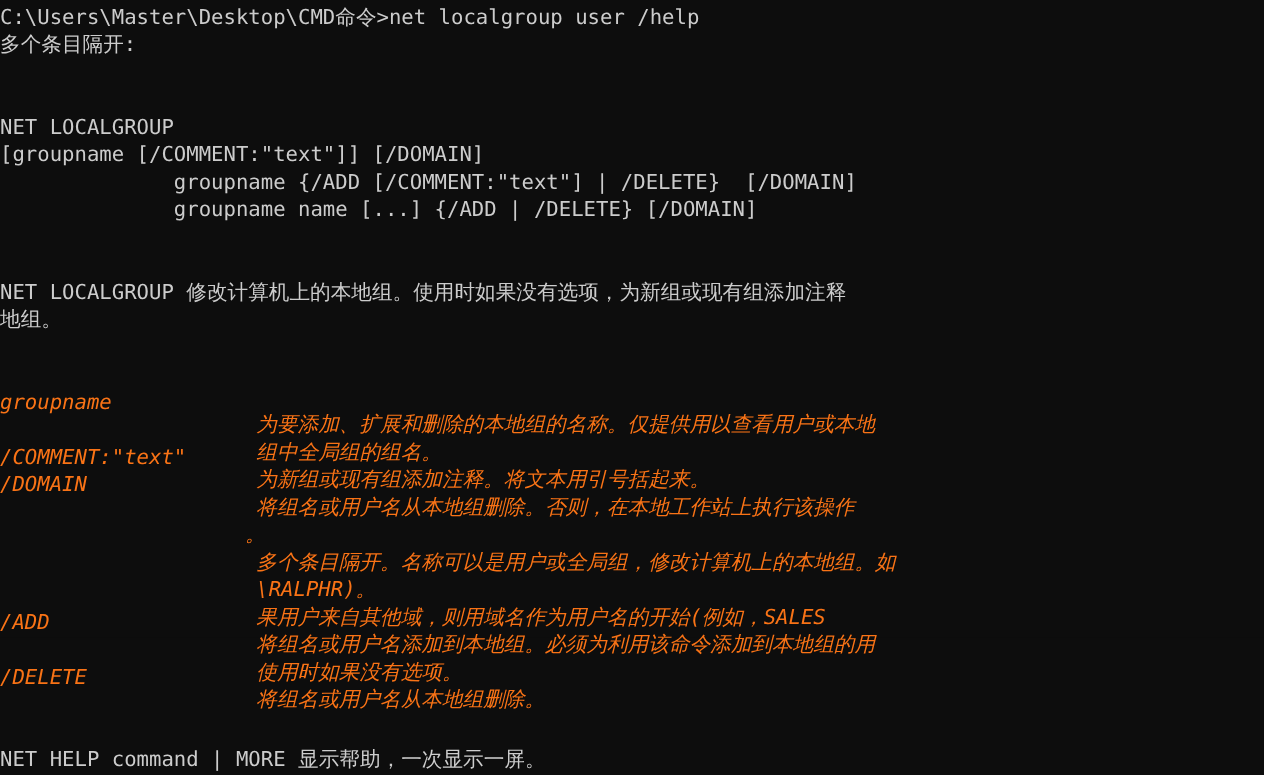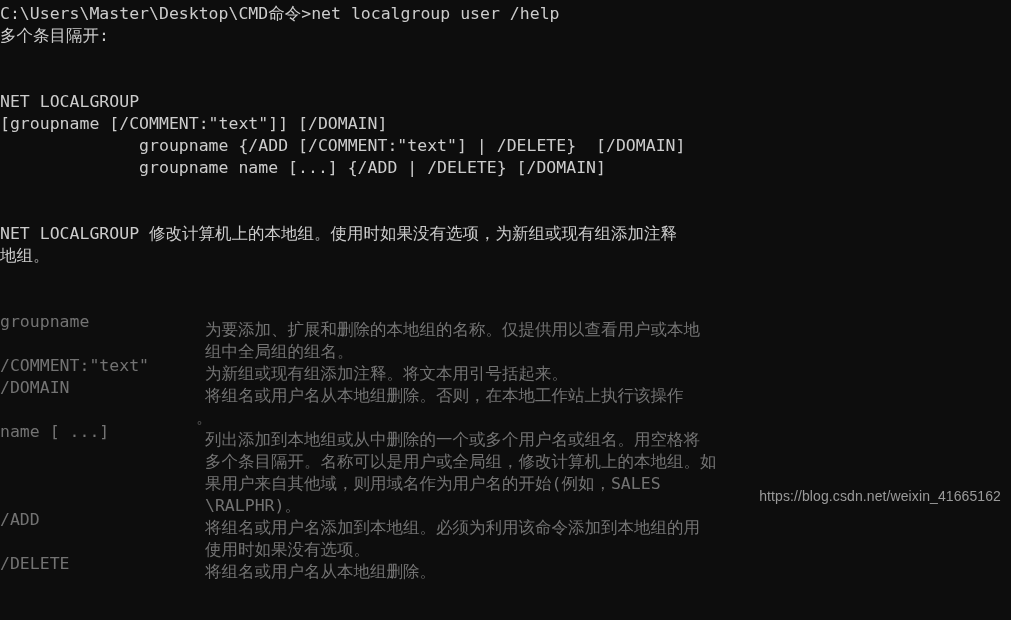--- a/index.html
+++ b/index.html
@@ -43,32 +43,33 @@
     height: 22px;
   }
   
   .prow {
     display: block;
     height: 22px;
     line-height: 22px;
     font-size: 16.5px;
     white-space: pre;
     position: relative;
-    color: #737373;
+    color: #f97316;
+    font-style: italic;
   }
   .term {
     position: absolute;
     left: 0;
     top: 0;
     white-space: pre;
   }
   .desc {
     position: absolute;
     left: 205px;
-    top: 8px;
+    top: 18px;
     white-space: pre;
   }
   .desc.tight {
     left: 196px;
   }
   .watermark {
     position: absolute;
     right: 10px;
     bottom: 6px;
     font-family: "Liberation Sans", "DejaVu Sans", sans-serif;
@@ -118,31 +119,27 @@
 
     <span class="prow">
       <span class="term">/DOMAIN</span>
       <span class="desc">将组名或用户名从本地组删除。否则，在本地工作站上执行该操作</span>
     </span>
     <span class="prow">
       <span class="desc tight">。</span>
     </span>
 
     <span class="prow">
-      <span class="term">name [ ...]</span>
-      <span class="desc">列出添加到本地组或从中删除的一个或多个用户名或组名。用空格将</span>
-    </span>
-    <span class="prow">
       <span class="desc">多个条目隔开。名称可以是用户或全局组，修改计算机上的本地组。如</span>
     </span>
     <span class="prow">
-      <span class="desc">果用户来自其他域，则用域名作为用户名的开始(例如，SALES</span>
+      <span class="desc">\RALPHR)。</span>
     </span>
     <span class="prow">
-      <span class="desc">\RALPHR)。</span>
+      <span class="desc">果用户来自其他域，则用域名作为用户名的开始(例如，SALES</span>
     </span>
 
     <span class="prow">
       <span class="term">/ADD</span>
       <span class="desc">将组名或用户名添加到本地组。必须为利用该命令添加到本地组的用</span>
     </span>
     <span class="prow">
       <span class="desc">使用时如果没有选项。</span>
     </span>
 
@@ -151,14 +148,13 @@
       <span class="desc">将组名或用户名从本地组删除。</span>
     </span>
 
     <span class="line blank"></span>
     <span class="line blank"></span>
 
     <span class="line">NET HELP command | MORE 显示帮助，一次显示一屏。</span>
 
   </div>
 
-  <div class="watermark" style="color: rgb(154, 154, 154);">https://blog.csdn.net/weixin_41665162</div>
 </div>
 
 </body></html>

